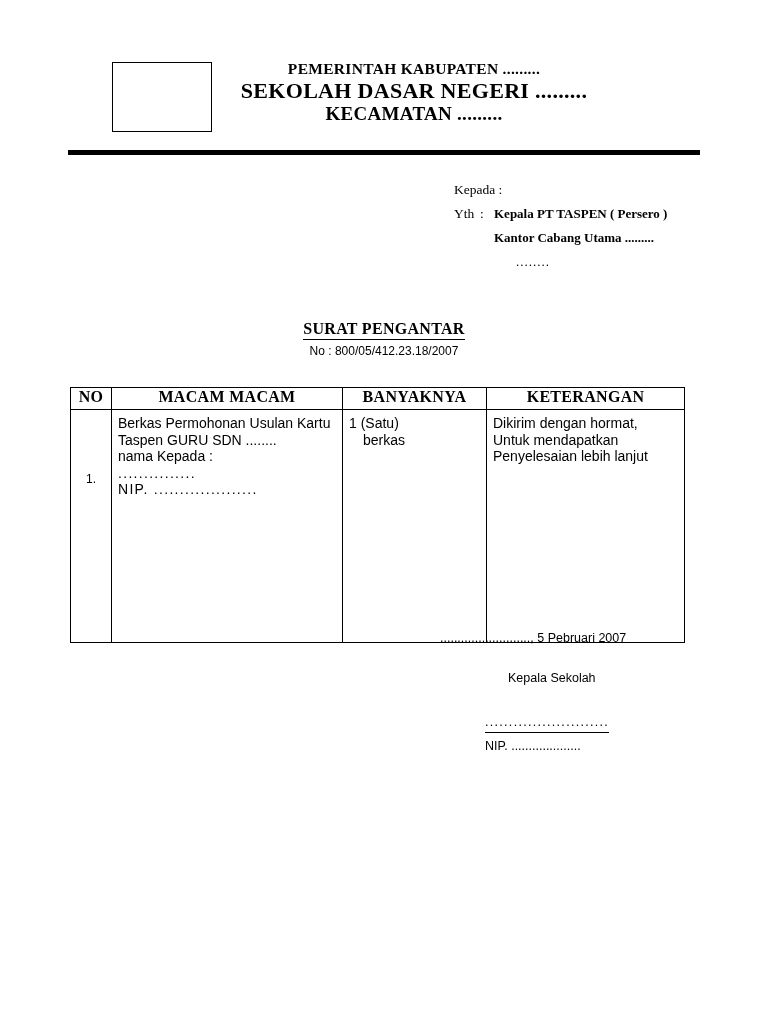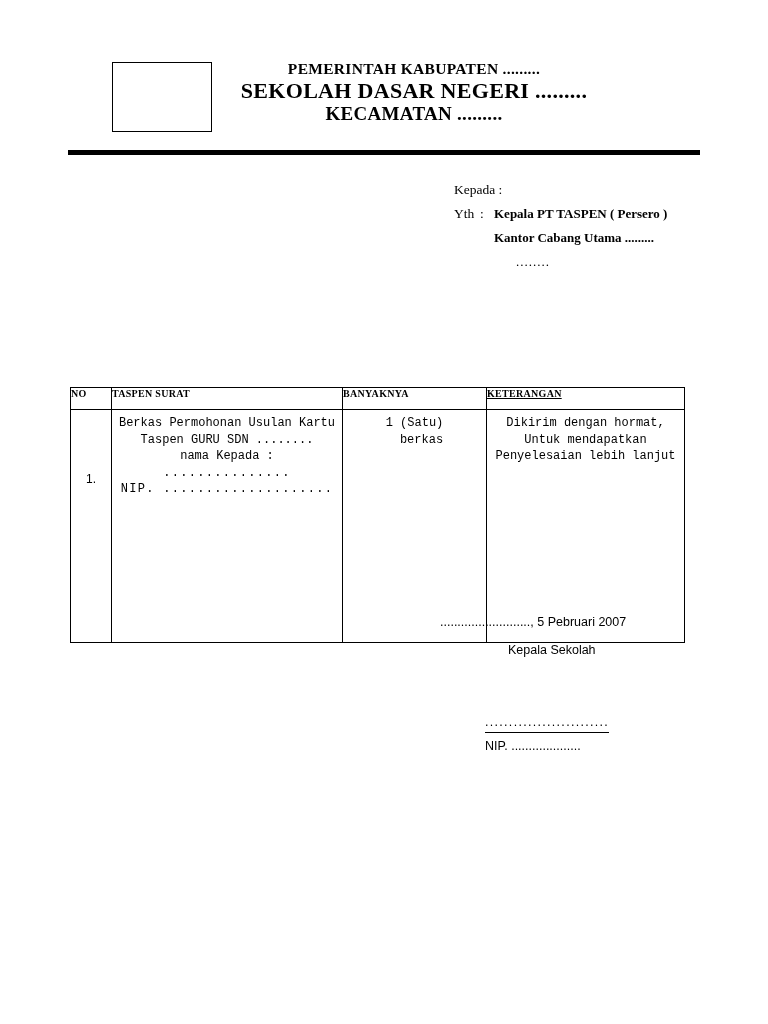--- a/index.html
+++ b/index.html
@@ -117,59 +117,58 @@
     table-layout: fixed;
   }
   .tbl th, .tbl td {
     border: 1px solid #000;
     vertical-align: top;
     padding: 0;
   }
   .tbl th {
     font-family: "Liberation Serif", serif;
     font-weight: bold;
-    font-size: 10px;
-    text-align: left;
+    font-size: 16px;
+    text-align: center;
     height: 21px;
     letter-spacing: 0.3px;
   }
   .col-no    { width: 40px; }
   .col-macam { width: 230px; }
   .col-bany  { width: 143px; }
-  .col-ket   { width: 197px; text-decoration: underline; }
+  .col-ket   { width: 197px; }
 
   .tbl td.cell-no {
     text-align: center;
     font-family: "Liberation Sans", sans-serif;
     font-size: 12px;
     padding-top: 62px;
     height: 170px;
   }
   .tbl td.cell-body {
-    font-family: Liberation Mono, monospace;
-    font-size: 12px;
+    font-family: Liberation Sans, sans-serif;
+    font-size: 14px;
     line-height: 16.5px;
     padding: 5px 6px 0 6px;
-    text-align: center;
   }
   .tbl td.cell-body .ln { display: block; white-space: nowrap; }
   .dots { letter-spacing: 1.3px; }
 
   
   .sign {
     position: absolute;
     left: 440px;
-    top: 612px;
+    top: 628px;
     width: 300px;
     font-family: "Liberation Sans", sans-serif;
     font-size: 12.5px;
     line-height: 20px;
   }
   .sign .place-line { white-space: nowrap; }
-  .sign .kepala { margin-top: 8px; padding-left: 68px; }
+  .sign .kepala { margin-top: 20px; padding-left: 68px; }
   .sign .sdn { padding-left: 48px; }
 
   .sign-name {
     position: absolute;
     left: 485px;
     top: 712px;
     width: 260px;
     font-family: "Liberation Sans", sans-serif;
     font-size: 12.5px;
     line-height: 20px;
@@ -205,26 +204,30 @@
       <span class="lbl">Yth</span><span class="colon">:</span><span class="val-bold">Kepala PT TASPEN ( Persero )</span>
     </span>
     <span class="row">
       <span class="indent"></span><span class="val-bold">Kantor Cabang Utama .........</span>
     </span>
     <span class="row">
       <span class="dots-small">........</span>
     </span>
   </div>
 
+  <div class="title-wrap">
+    <div class="doc-title">SURAT PENGANTAR</div>
+    <div class="doc-number">No : 800/05/412.23.18/2007</div>
+  </div>
 
   <table class="tbl">
     <thead>
       <tr>
         <th class="col-no">NO</th>
-        <th class="col-macam">TASPEN SURAT</th>
+        <th class="col-macam">MACAM MACAM</th>
         <th class="col-bany">BANYAKNYA</th>
         <th class="col-ket">KETERANGAN</th>
       </tr>
     </thead>
     <tbody>
       <tr>
         <td class="cell-no">1.</td>
         <td class="cell-body">
           <span class="ln">Berkas Permohonan Usulan Kartu</span>
           <span class="ln">Taspen GURU SDN ........</span>

